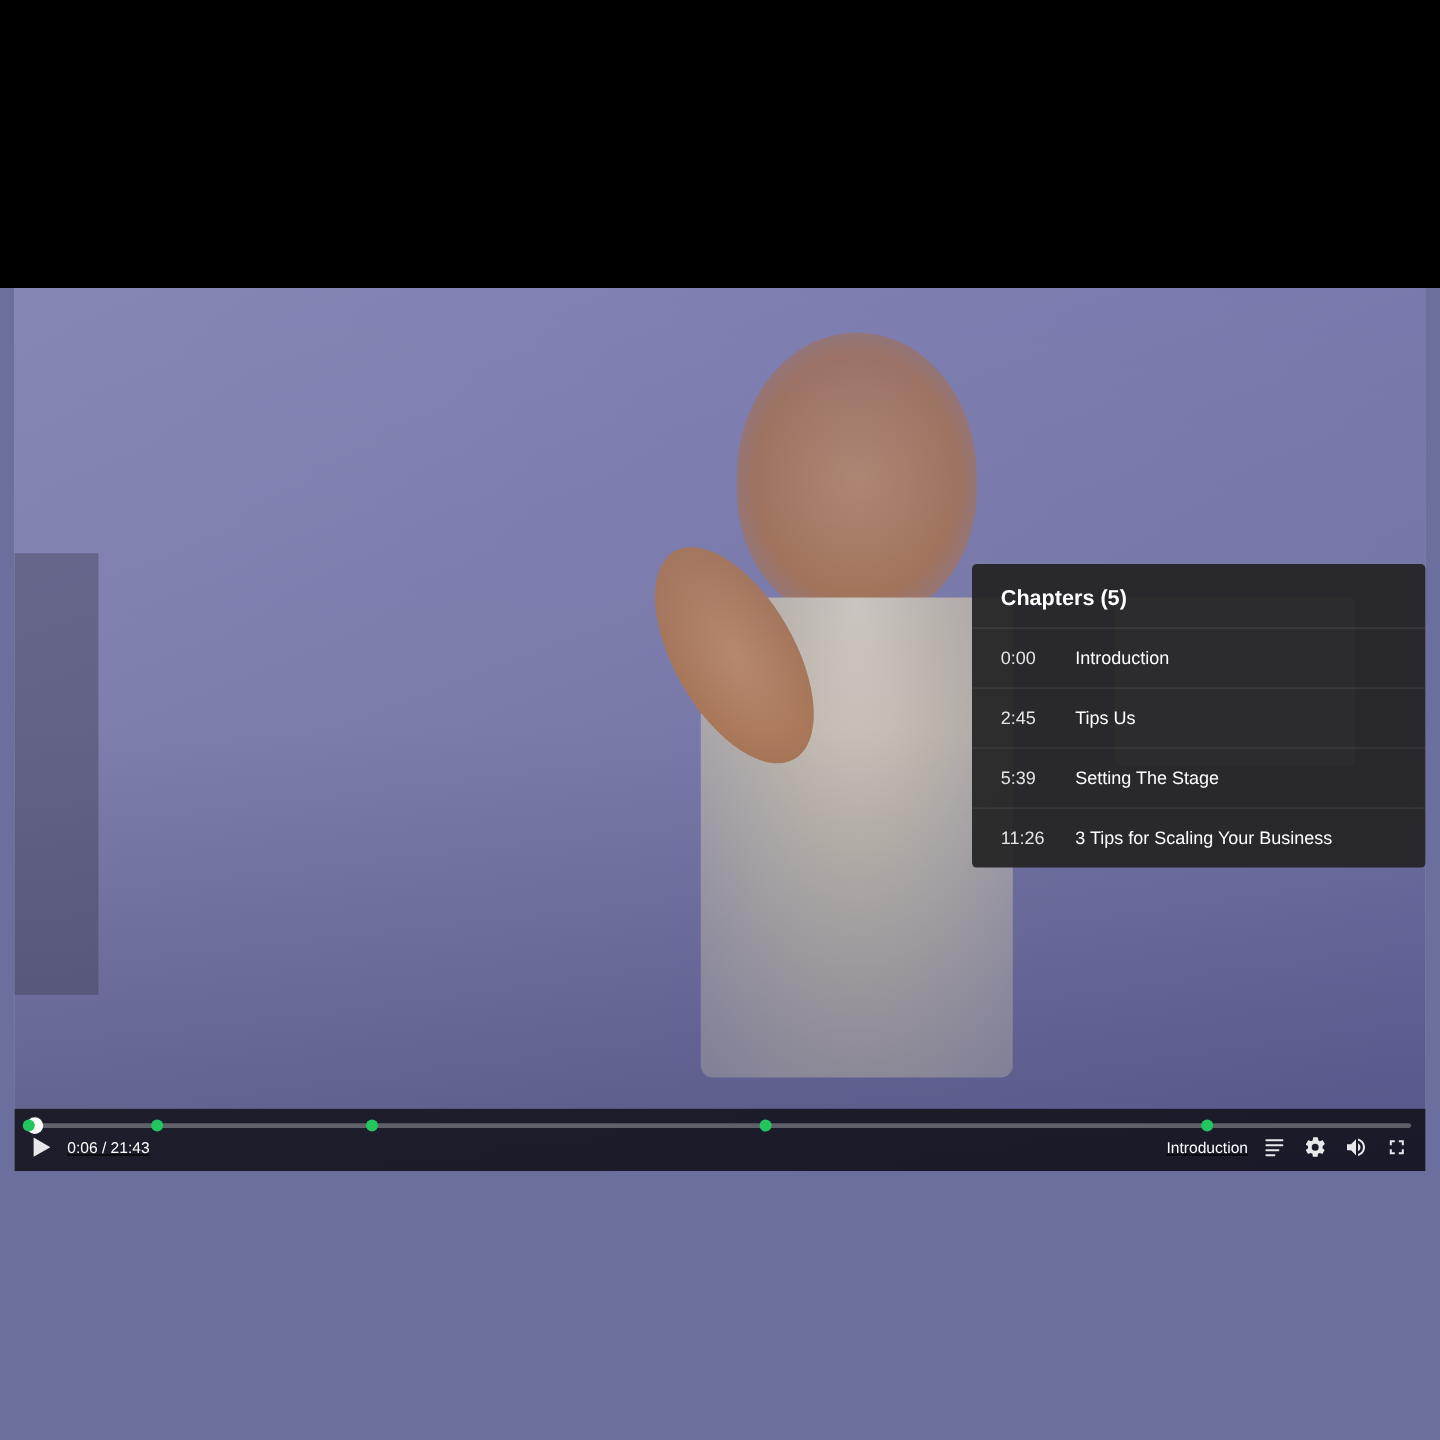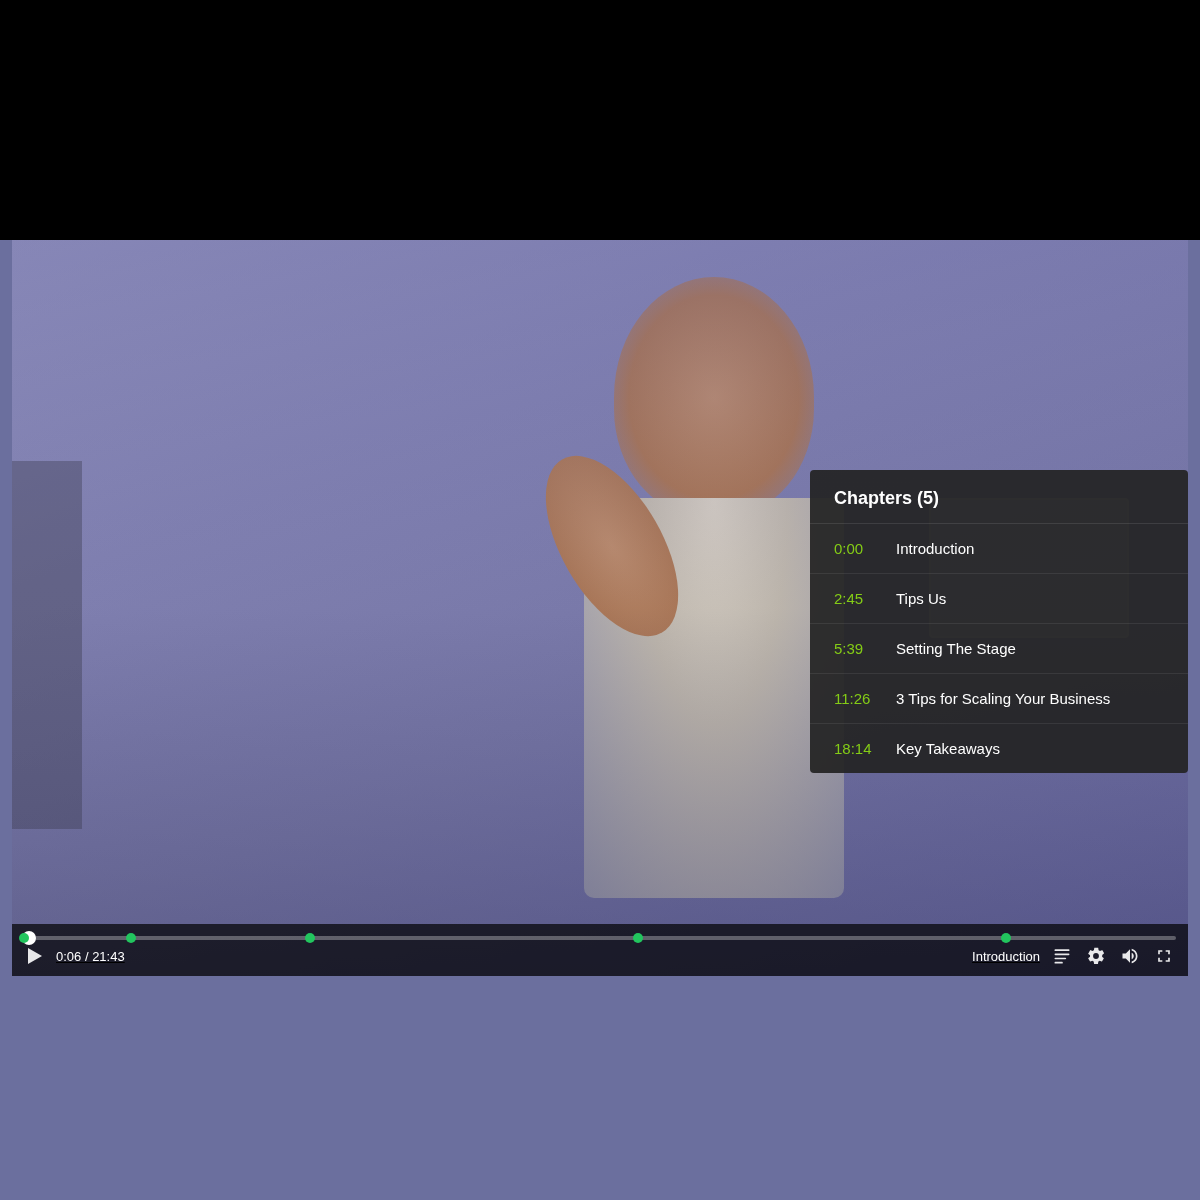--- a/index.html
+++ b/index.html
@@ -76,21 +76,21 @@
       display: flex;
       align-items: center;
       padding: 16px 24px;
       border-bottom: 1px solid rgba(255,255,255,0.08);
       cursor: pointer;
       gap: 20px;
     }
     .chapter-item:last-child { border-bottom: none; }
 
     .chapter-time {
-      color: #84cc16;
+      color: #e5e5e5;
       font-size: 15px;
       font-weight: 400;
       min-width: 42px;
       font-variant-numeric: tabular-nums;
     }
 
     .chapter-title {
       color: #fff;
       font-size: 15px;
       font-weight: 400;
@@ -271,24 +271,20 @@
         <span class="chapter-title">Tips Us</span>
       </div>
       <div class="chapter-item">
         <span class="chapter-time">5:39</span>
         <span class="chapter-title">Setting The Stage</span>
       </div>
       <div class="chapter-item">
         <span class="chapter-time">11:26</span>
         <span class="chapter-title">3 Tips for Scaling Your Business</span>
       </div>
-      <div class="chapter-item">
-        <span class="chapter-time">18:14</span>
-        <span class="chapter-title">Key Takeaways</span>
-      </div>
     </div>
 
     <div class="controls-bar">
 
       <div class="progress-container">
         <div class="progress-track">
           <div class="progress-fill"></div>
 
           <div class="playhead"></div>
 

